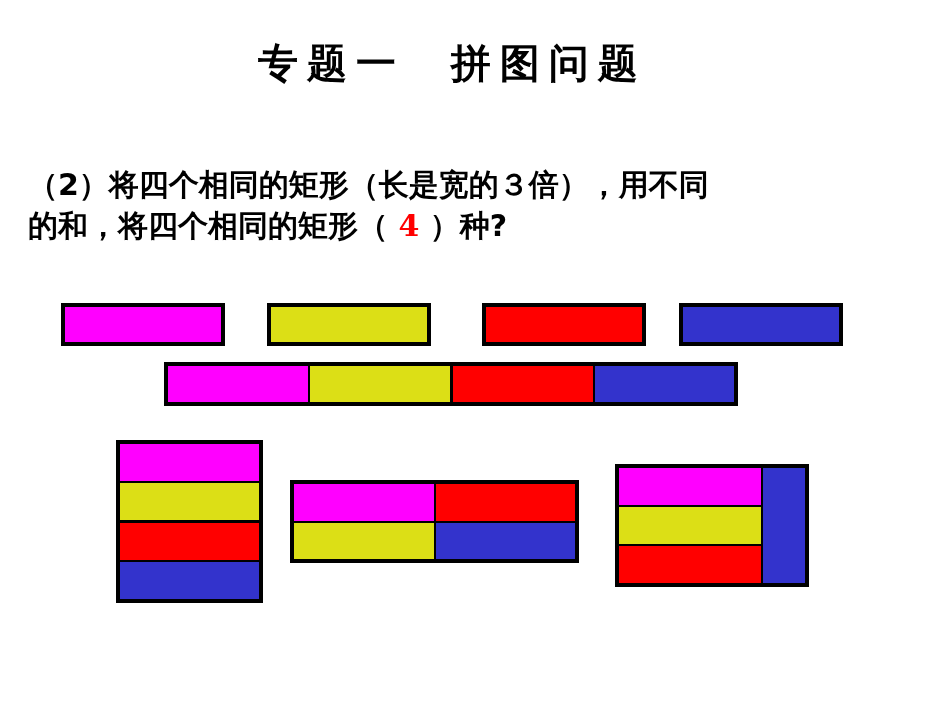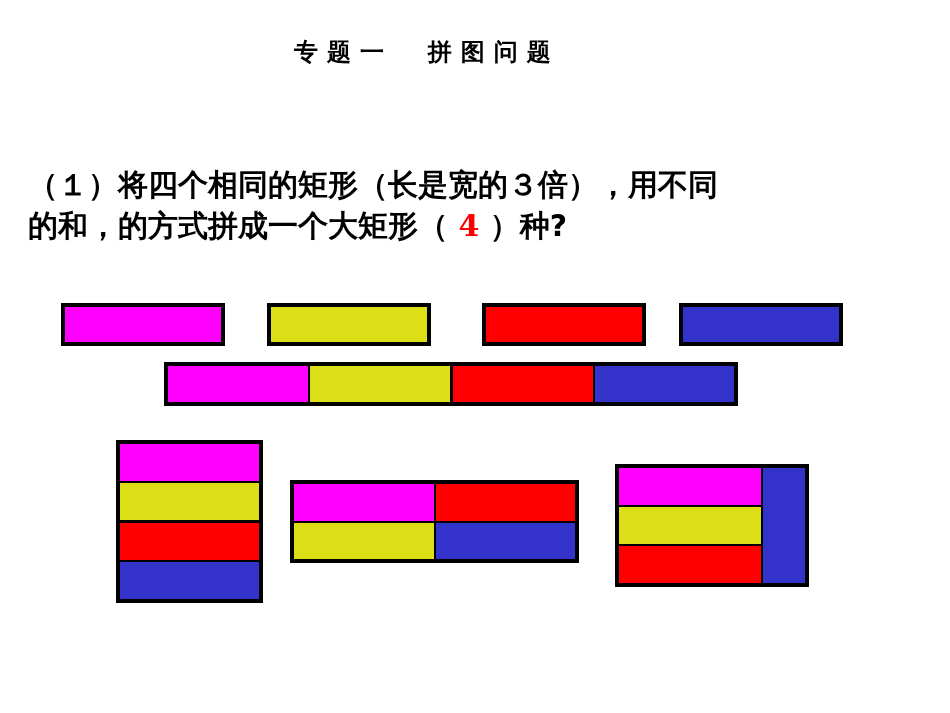--- a/index.html
+++ b/index.html
@@ -1,35 +1,35 @@
 <!DOCTYPE html>
 <html><head>
 <meta charset="utf-8">
 <style>
   html, body { margin: 0; padding: 0; background: #ffffff; }
   body { width: 950px; height: 713px; position: relative; overflow: hidden;
          font-family: "DejaVu Sans", "Liberation Sans", sans-serif; }
-  .title { position: absolute; left: 258px; top: 36px; font-size: 24px; font-weight: bold;
-           letter-spacing: 9px; color: #000; white-space: pre; margin-left: 36px; }
+  .title { position: absolute; left: 258px; top: 36px; font-size: 40px; font-weight: bold;
+           letter-spacing: 9px; color: #000; white-space: pre; }
   .question { position: absolute; left: 28px; top: 164px; width: 900px; font-size: 30px;
               font-weight: bold; line-height: 41px; color: #000; }
   .question .line { display: block; white-space: pre; }
   .answer { color: #ff0000; font-family: "DejaVu Serif", "Liberation Serif", serif; font-weight: bold; }
   .rect { position: absolute; box-sizing: border-box; border: 4px solid #000; }
   .group { position: absolute; box-sizing: border-box; border: 2px solid #000; }
   .piece { position: absolute; box-sizing: border-box; border: 2px solid #000; }
 </style>
 </head>
 <body>
 
 <div class="title">专题一  拼图问题</div>
 
 <div class="question">
-  <span class="line">（１）将四个相同的矩形（长是宽的３倍），用不同</span>
-  <span class="line"><span>的和，的方式拼成一个大矩形（ </span><span class="answer">4</span><span> ）种?</span></span>
+  <span class="line">（2）将四个相同的矩形（长是宽的３倍），用不同</span>
+  <span class="line"><span>的和，将四个相同的矩形（ </span><span class="answer">4</span><span> ）种?</span></span>
 </div>
 
 <div class="rect" style="left:61px;top:303px;width:164px;height:43px;background:#ff00ff;"></div>
 <div class="rect" style="left:267px;top:303px;width:164px;height:43px;background:#dcdf16;"></div>
 <div class="rect" style="left:482px;top:303px;width:164px;height:43px;background:#ff0000;"></div>
 <div class="rect" style="left:679px;top:303px;width:164px;height:43px;background:#3333cc;"></div>
 
 <div class="group" style="left:164px;top:362px;width:574px;height:44px;">
   <div class="piece" style="left:0;top:0;width:144px;height:40px;background:#ff00ff;"></div>
   <div class="piece" style="left:142px;top:0;width:144px;height:40px;background:#dcdf16;"></div>

